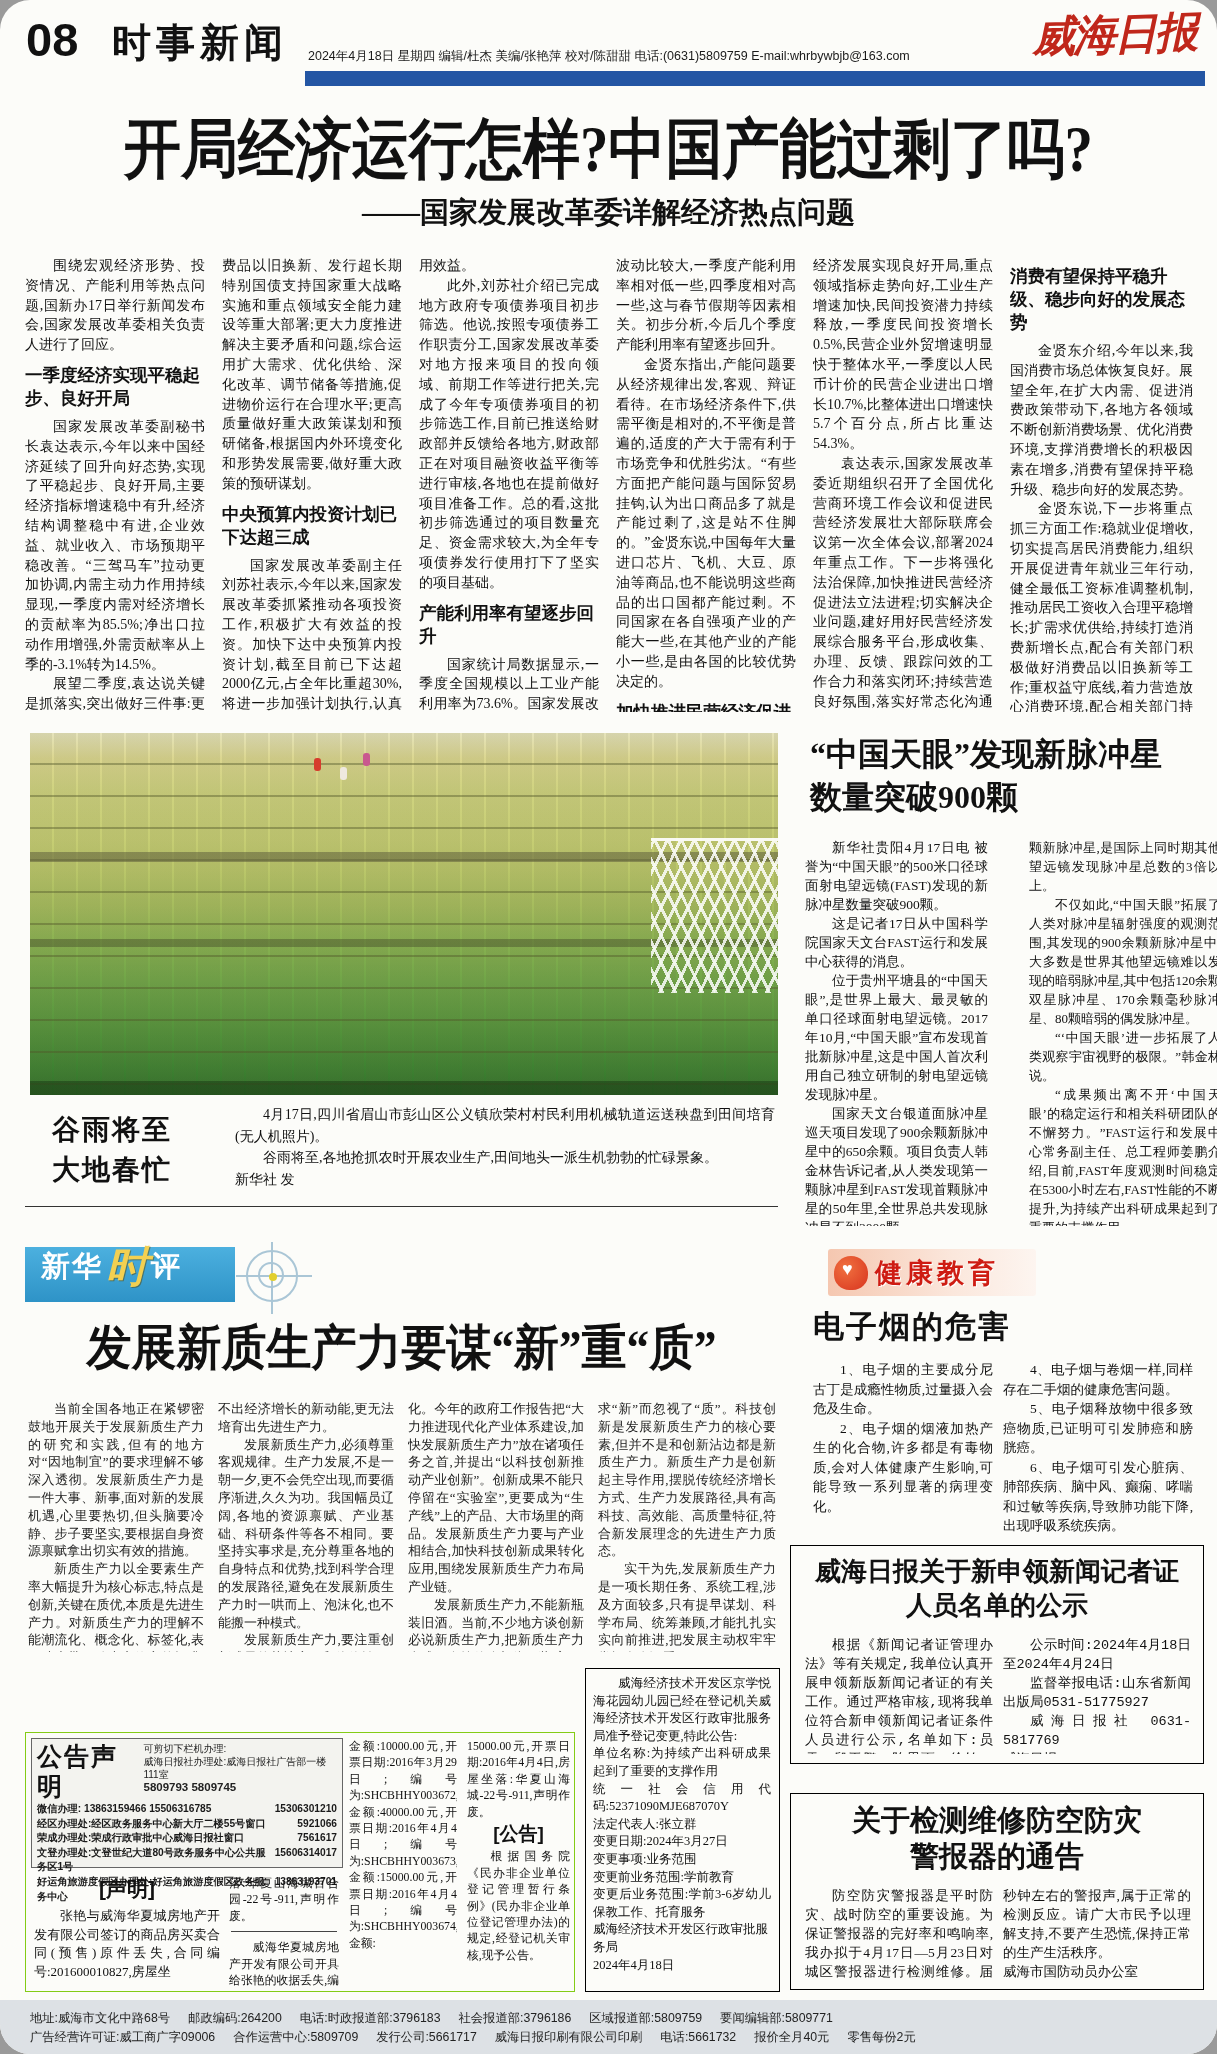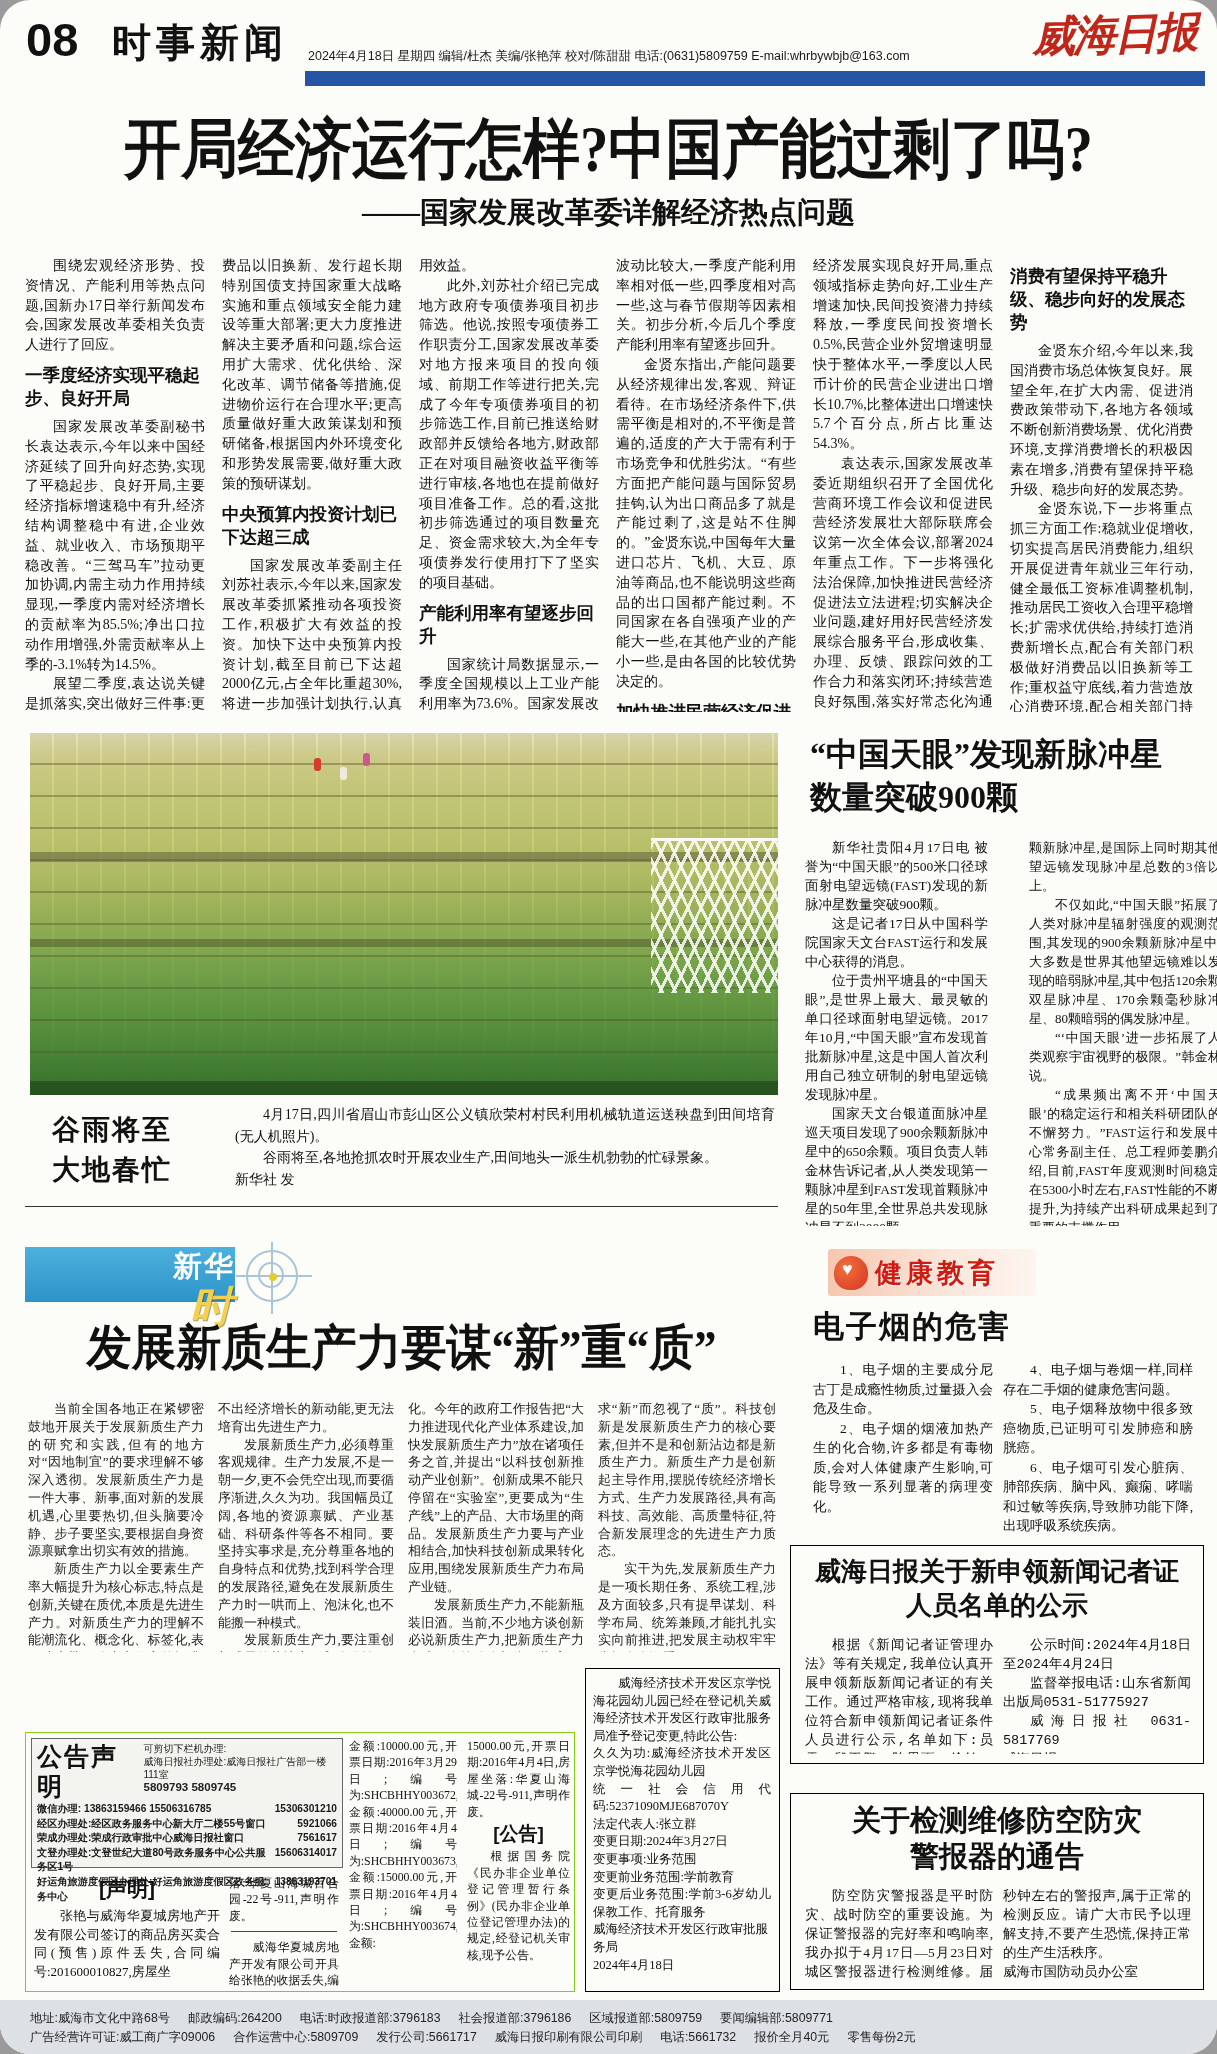--- a/index.html
+++ b/index.html
@@ -52,21 +52,21 @@
   #capt{left:52px;top:1110px;width:180px;font-size:28px;font-weight:900;line-height:40px;letter-spacing:2px;}
   #capbody{left:235px;top:1104px;width:540px;font-size:14px;line-height:21.5px;}
   #div1{left:25px;top:1206px;width:753px;border-top:1.5px solid #333;height:0;}
   
   #fast-hl1{left:810px;top:733px;width:390px;font-size:32px;font-weight:900;white-space:nowrap;}
   #fast-hl2{left:810px;top:776px;width:390px;font-size:32px;font-weight:900;}
   #fc1{left:805px;top:838px;width:183px;height:388px;font-size:13.5px;line-height:19px;}
   #fc2{left:1001px;top:838px;width:192px;height:388px;font-size:13px;line-height:19px;margin-left:28px;}
   
   #xh-badge{left:25px;top:1247px;width:210px;height:55px;background:linear-gradient(180deg,#4cb0df,#2e93c7);
-            display:flex;align-items:flex-end;padding-left:0;box-sizing:border-box;flex-direction:column;}
+            display:flex;align-items:flex-start;padding-left:16px;box-sizing:border-box;}
   .b-white{color:#fff;font-size:29px;font-weight:900;font-family:"Liberation Sans",sans-serif;letter-spacing:2px;}
   .b-gold{color:#f3d051;font-size:42px;font-weight:bold;font-style:italic;font-family:"DejaVu Serif",serif;
           margin:0 3px;line-height:40px;text-shadow:1px 1px 0 rgba(90,70,0,.5);}
   #target-icon{left:246px;top:1250px;width:52px;height:52px;border:2px solid #aac6d6;border-radius:50%;box-sizing:border-box;}
   #target-icon .mid{position:absolute;left:10px;top:10px;width:26px;height:26px;border:2px solid #aac6d6;border-radius:50%;box-sizing:border-box;}
   #target-icon .dot{position:absolute;left:21px;top:21px;width:8px;height:8px;background:#e2cf2e;border-radius:50%;}
   #target-icon .lh{position:absolute;left:-12px;top:23px;width:76px;height:2px;background:#aac6d6;}
   #target-icon .lv{position:absolute;left:23px;top:-10px;width:2px;height:72px;background:#aac6d6;}
   #cm-hl{left:25px;top:1315px;width:753px;text-align:center;font-size:45px;font-weight:900;
          transform:scaleY(1.08);transform-origin:top;white-space:nowrap;}
@@ -274,21 +274,21 @@
     <div class="col" id="sc2">
         <div class="pb n">秒钟左右的警报声,属于正常的检测反应。请广大市民予以理解支持,不要产生恐慌,保持正常的生产生活秩序。</div>
         <div class="pb r">威海市国防动员办公室</div>
         <div class="pb r">2024年4月16日</div>
       </div>
   </div>
 
   <div class="abs" id="kbox">
     <div class="col" id="kb">
         <div class="pb p">威海经济技术开发区京学悦海花园幼儿园已经在登记机关威海经济技术开发区行政审批服务局准予登记变更,特此公告:</div>
-        <div class="pb n">久久为功:威海经济技术开发区京学悦海花园幼儿园</div>
+        <div class="pb n">单位名称:为持续产出科研成果起到了重要的支撑作用</div>
         <div class="pb n">统一社会信用代码:52371090MJE687070Y</div>
         <div class="pb n">法定代表人:张立群</div>
         <div class="pb n">变更日期:2024年3月27日</div>
         <div class="pb n">变更事项:业务范围</div>
         <div class="pb n">变更前业务范围:学前教育</div>
         <div class="pb n">变更后业务范围:学前3-6岁幼儿保教工作、托育服务</div>
         <div class="pb r">威海经济技术开发区行政审批服务局</div>
         <div class="pb r">2024年4月18日</div>
       </div>
   </div>

